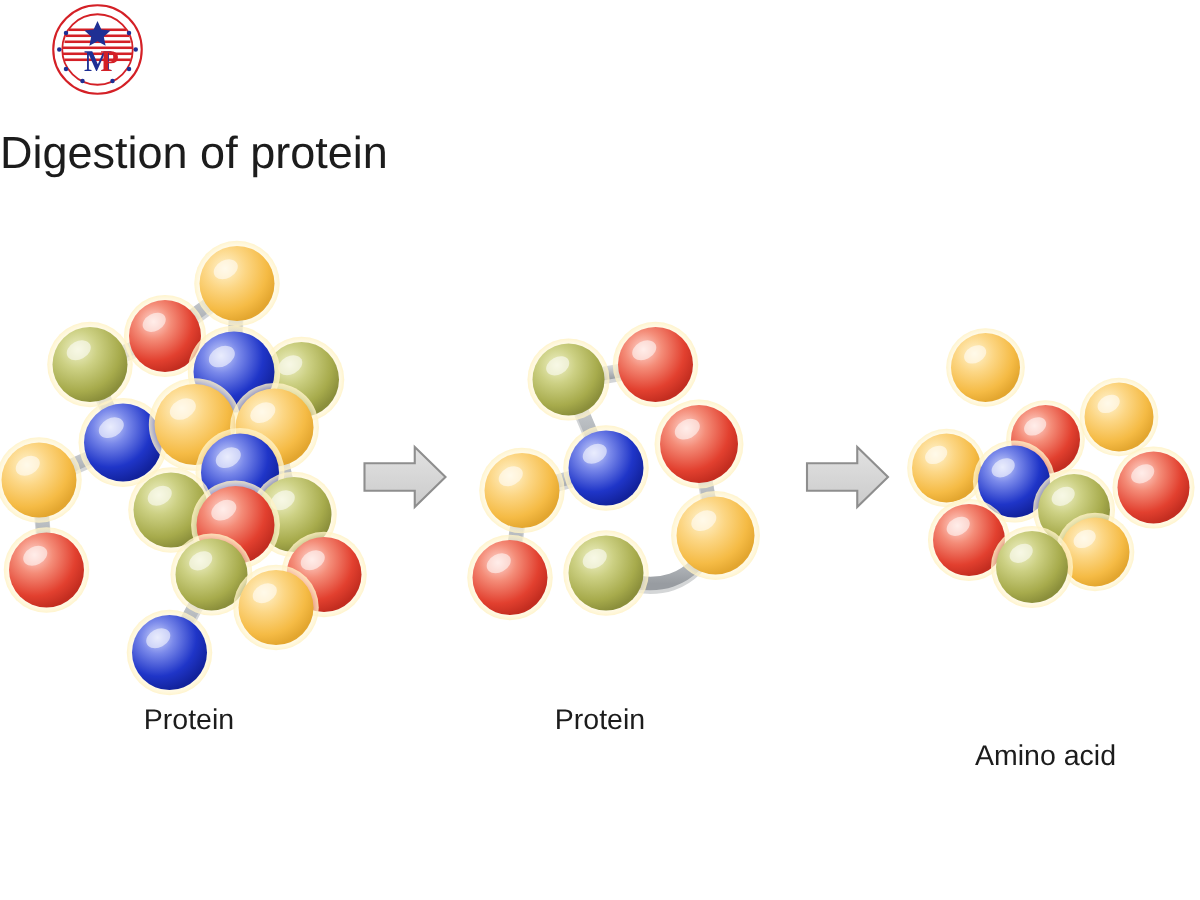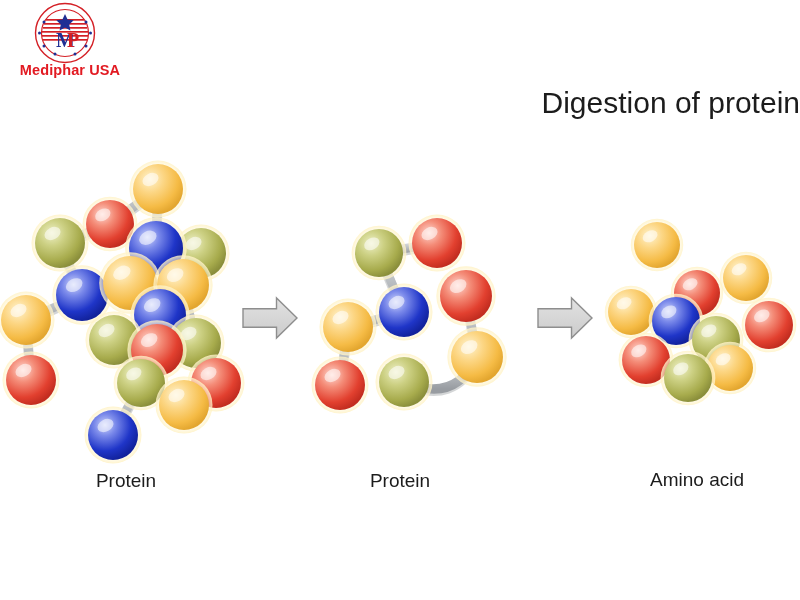--- a/index.html
+++ b/index.html
@@ -47,21 +47,21 @@
     white-space: nowrap;
     font-family: "Liberation Sans", sans-serif;
   }
 
   
   #page-title {
     position: absolute;
     left: 0;
     top: 86px;
     width: 800px;
-    text-align: right;
+    text-align: left;
     font-size: 30px;
     color: #1c1c1c;
     font-weight: 400;
     font-family: "Liberation Sans", sans-serif;
   }
 
   
   #diagram {
     position: absolute;
     left: 0;
@@ -115,21 +115,20 @@
           <circle cx="56.5" cy="31" r="1.5"></circle>
           <circle cx="10" cy="44" r="1.5"></circle>
           <circle cx="52" cy="44" r="1.5"></circle>
           <circle cx="21" cy="52" r="1.5"></circle>
           <circle cx="41" cy="52" r="1.5"></circle>
         </g>
         <text x="22" y="45" font-family="'Liberation Serif', serif" font-size="20" font-weight="bold" fill="#1f2f94">M</text>
         <text x="33" y="45" font-family="'Liberation Serif', serif" font-size="20" font-weight="bold" fill="#d42026">P</text>
       </svg>
     </div>
-    <div id="logo-text">Mediphar USA</div>
   </div>
 
   <div id="page-title">Digestion of protein</div>
 
   <div id="diagram">
 
     <svg class="svg-layer" id="mol-svg" viewBox="0 0 800 600">
       <defs>
         <radialGradient id="g-yellow" cx="34%" cy="30%" r="72%">
           <stop offset="0%" stop-color="#fff3cf"></stop>
@@ -497,17 +496,17 @@
       <g id="arrow-layer">
           <polygon points="243.0,308.8 276.5,308.8 276.5,298.0 297.0,318.0 276.5,338.0 276.5,327.2 243.0,327.2" fill="url(#g-arrow)" stroke="#8e8e8e" stroke-width="1.4" stroke-linejoin="miter"></polygon>
           <polygon points="538.0,308.8 571.5,308.8 571.5,298.0 592.0,318.0 571.5,338.0 571.5,327.2 538.0,327.2" fill="url(#g-arrow)" stroke="#8e8e8e" stroke-width="1.4" stroke-linejoin="miter"></polygon>
         </g>
     </svg>
 
     <div class="group-label" id="label-protein" style="left: 36px; top: 470px; width: 180px;">Protein</div>
 
     <div class="group-label" id="label-peptides" style="left: 310px; top: 470px; width: 180px;">Protein</div>
 
-    <div class="group-label" id="label-amino" style="left: 607px; top: 469px; width: 180px;">Amino acid</div>
+    <div class="group-label" id="label-amino" style="left: 607px; top: 494px; width: 180px;">Amino acid</div>
 
   </div>
 
 </div>
 
 </body></html>

